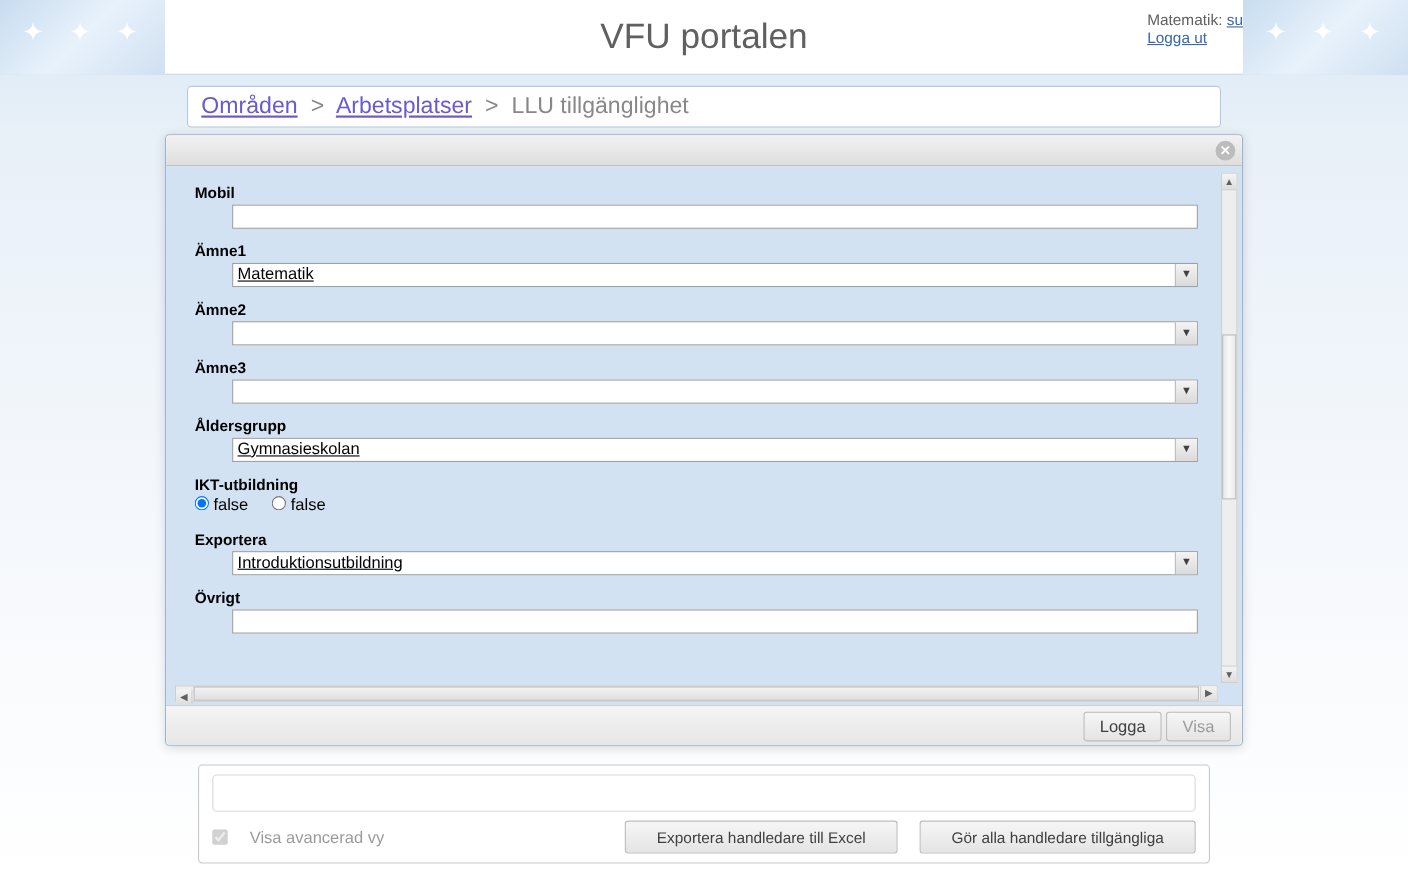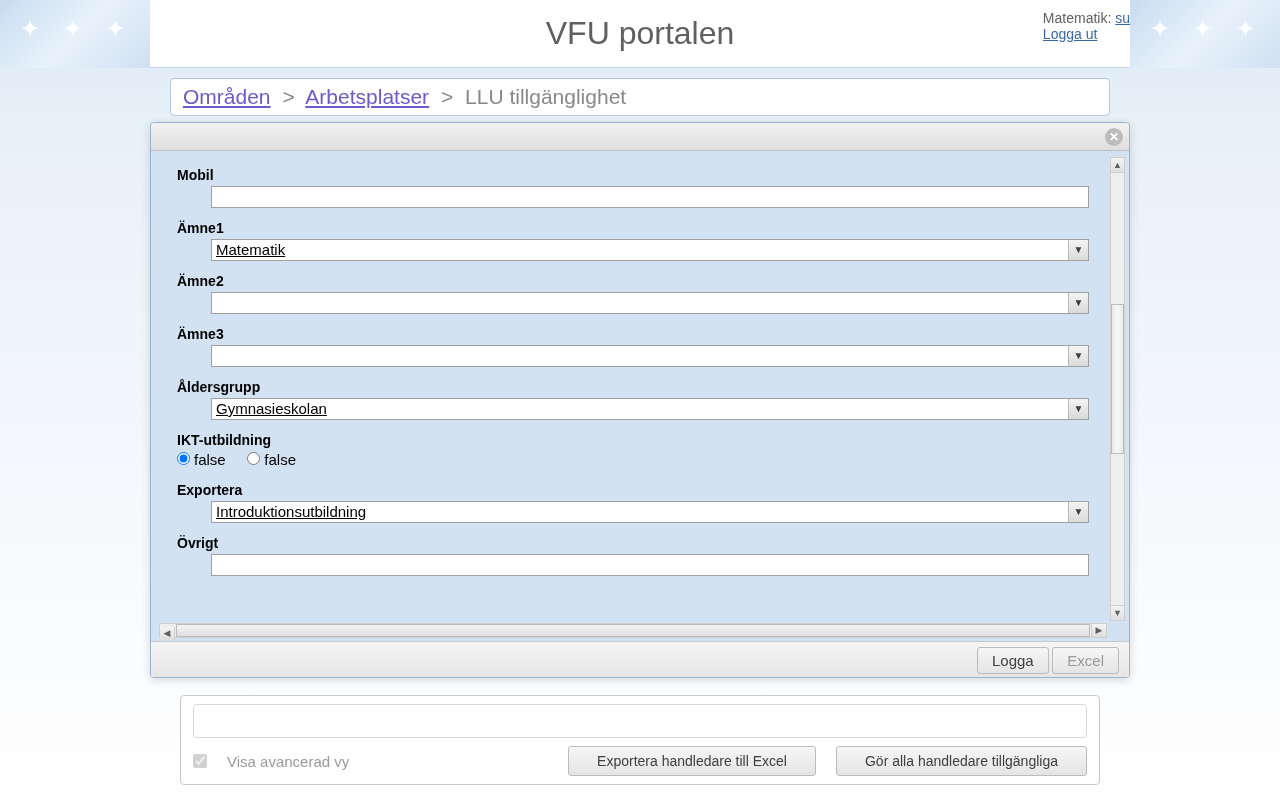--- a/index.html
+++ b/index.html
@@ -362,15 +362,15 @@
       <div class="vscroll-btn bot">▼</div>
     </div>
     <div class="hscroll">
       <div class="hscroll-btn">◀</div>
       <div class="hscroll-thumb"></div>
       <div class="hscroll-btn r">▶</div>
     </div>
   </div>
   <div class="modal-footer">
     <button class="btn-gray">Logga</button>
-    <button class="btn-gray btn-disabled">Excel</button>
+    <button class="btn-gray btn-disabled">Visa</button>
   </div>
 </div>
 
 </body></html>

